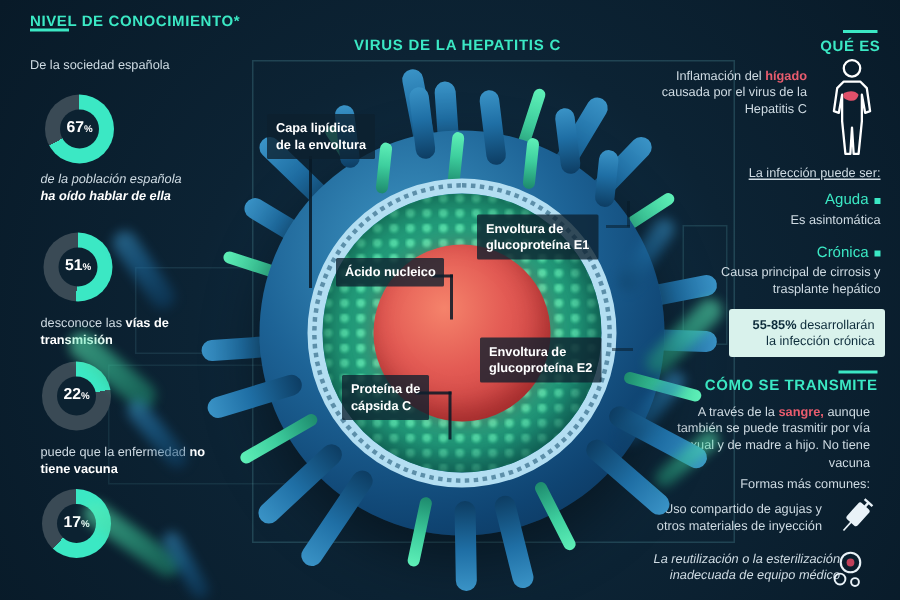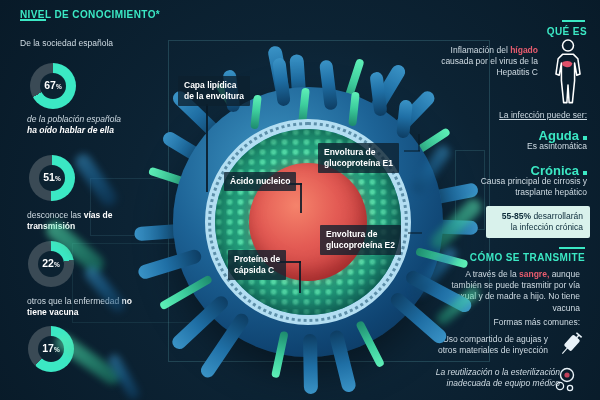--- a/index.html
+++ b/index.html
@@ -48,21 +48,21 @@
   .sp-blue { background:linear-gradient(to top, #0d3d63, #1f6fa5 55%, #3a93c6); }
   .sp-green { background:linear-gradient(to top, #1d8a6d, #3ecf9e 55%, #5ff0b8); }
   .blurred { filter:blur(3.5px); opacity:.55; }
 
   .vlabel { background:rgba(13,32,46,.78); color:#fff; font-weight:bold; padding:4px 6px;
     white-space:pre-line; z-index:6; border-radius:1px; }
   .pline { background:rgba(8,25,38,.85); z-index:5; }
 
   .callout { background:#d9f2ec; color:#0c2b3a; padding:5px 7px; border-radius:2px; text-align:right; z-index:7; }
   .bullet-sq { display:inline-block; width:4px; height:4px; background:#3be8c4; margin-left:4px; vertical-align:middle; }
-  .type-name { color:#3be8c4; font-weight:bold; font-size:13px; }
+  .type-name { color:#3be8c4; font-weight:normal; font-size:10px; }
   svg { display:block; }
 </style>
 </head>
 <body>
 
 <div id="stage">
 
   <div class="abs frame" style="left:168px; top:40px; width:322px; height:322px; z-index:0;"></div>
   <div class="abs frame" style="left:455px; top:150px; width:30px; height:80px; opacity:.8; z-index:0;"></div>
   <div class="abs frame" style="left:90px; top:178px; width:118px; height:58px; opacity:.6; z-index:0;"></div>
@@ -92,30 +92,31 @@
     <span>desconoce las </span><span class="b">vías de transmisión</span>
   </div>
 
   <div class="abs donut" style="left: 28px; top: 241px; background: conic-gradient(rgb(59, 232, 196) 0deg, rgb(59, 232, 196) 22%, rgb(58, 74, 85) 22%, rgb(58, 74, 85) 100%);">
     <div class="hole">
         <span class="pct">22</span>
         <span class="pct-sym">%</span>
       </div>
   </div>
   <div class="abs muted" style="left:27px; top:296px; width:125px;">
-    <span>otros que la enfermedad </span><span class="b">no tiene vacuna</span>
+    <span>puede que la enfermedad </span><span class="b">no tiene vacuna</span>
   </div>
 
   <div class="abs donut" style="left: 28px; top: 326px; background: conic-gradient(rgb(59, 232, 196) 0deg, rgb(59, 232, 196) 62%, rgb(58, 74, 85) 62%, rgb(58, 74, 85) 100%);">
     <div class="hole">
         <span class="pct">17</span>
         <span class="pct-sym">%</span>
       </div>
   </div>
 
+  <div class="abs heading" style="left:190px; top:24px; width:230px; text-align:center; letter-spacing:.5px;">VIRUS DE LA HEPATITIS C</div>
 
   <div id="virus-scene" class="abs" style="left:0; top:0; width:600px; height:400px; z-index:1;">
     <div class="abs sphere"></div>
     <div class="abs lipid-ring"></div>
     <div class="abs lipid-dots"></div>
     <div class="abs envelope"></div>
     <div class="abs core"></div>
   <div class="spike-wrap" style="transform: rotate(-4deg); z-index: 1;">
         <div class="spike sp-blue" style="left: -7px; bottom: 112px; width: 14px; height: 56px;"></div>
       </div>

